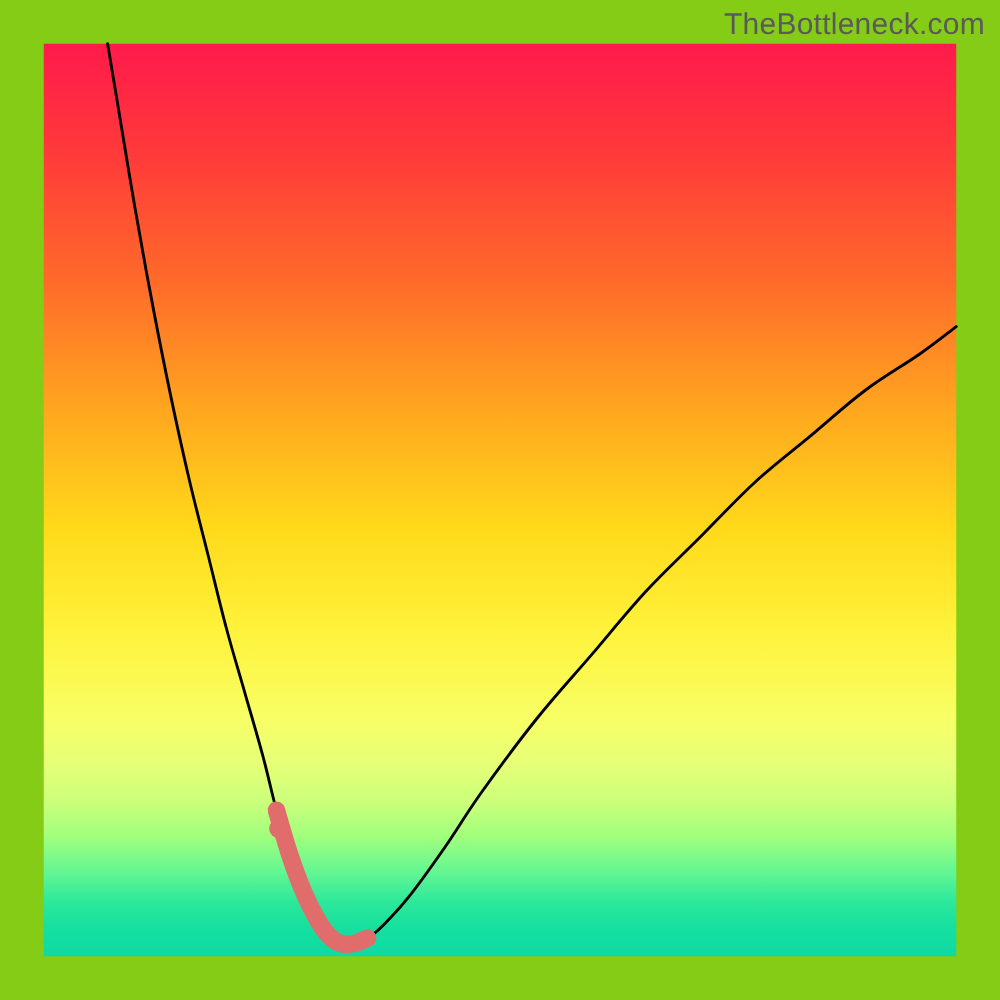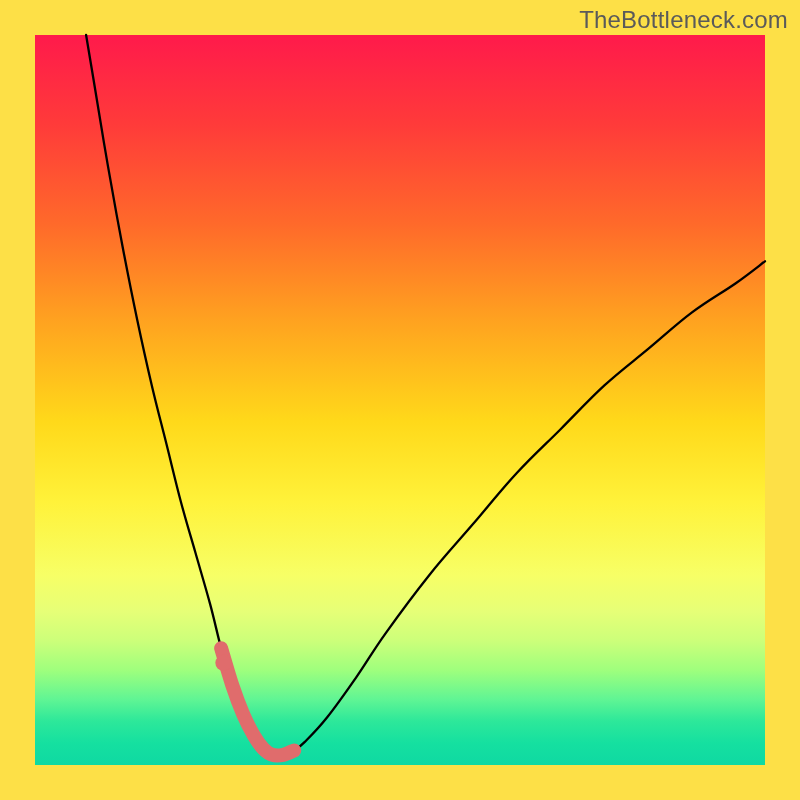--- a/index.html
+++ b/index.html
@@ -10,21 +10,21 @@
     background: #000;
     overflow: hidden;
     font-family: Arial, Helvetica, sans-serif;
   }
   .frame {
     position: absolute;
     top: 0;
     left: 0;
     width: 800px;
     height: 800px;
-    background: #fde047;
+    background: #84cc16;
   }
   .plot-area {
     position: absolute;
     top: 35px;
     left: 35px;
     width: 730px;
     height: 730px;
     background: linear-gradient(to bottom,
       #ff1a4b 0%,
       #ff3a3a 12%,

